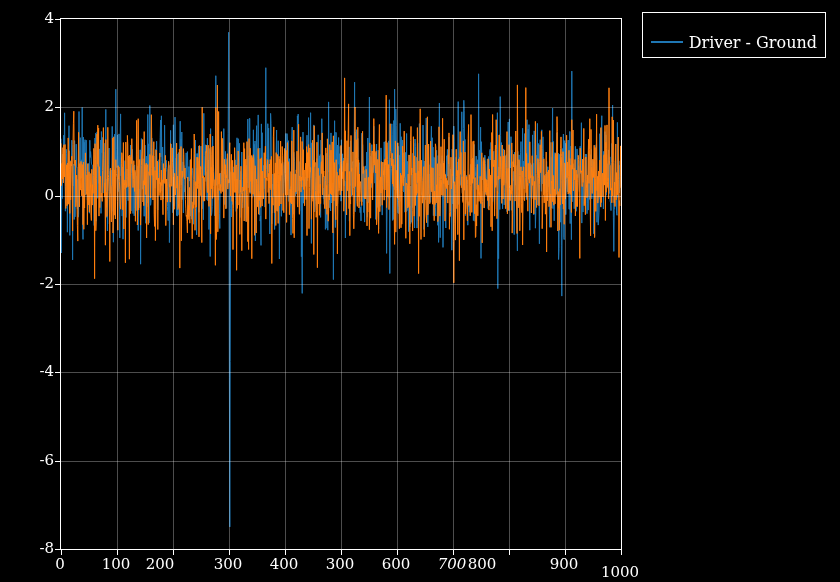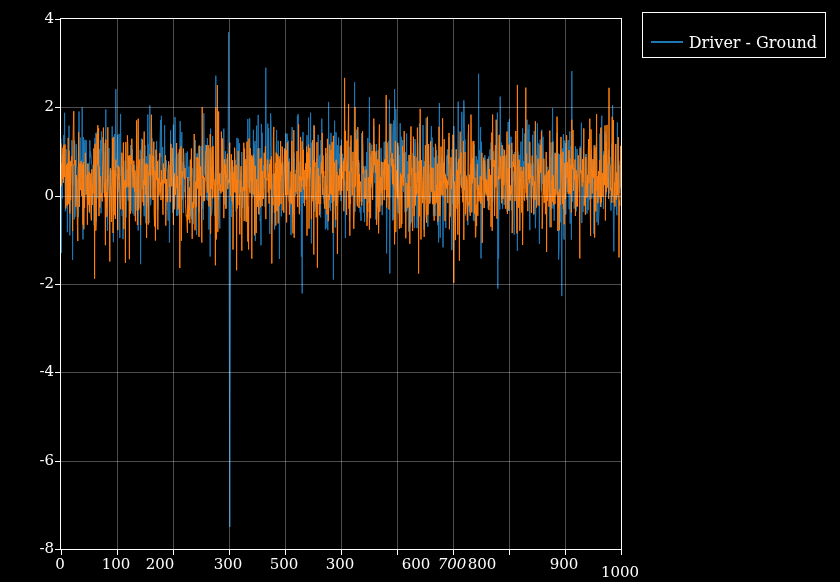--- a/index.html
+++ b/index.html
@@ -65,23 +65,23 @@
     <div class="lg-row">
       <div class="lg-sw" style="border-color:#1f77b4"></div>
       <div class="lg-tx">Driver - Ground</div>
     </div>
   </div>
 
 <div class="xlab" style="left: 60px;">0</div>
     <div class="xlab" style="left: 116px;">100</div>
     <div class="xlab" style="left: 160px;">200</div>
     <div class="xlab" style="left: 228px;">300</div>
-    <div class="xlab" style="left: 284px;">500</div>
+    <div class="xlab" style="left: 284px;">400</div>
     <div class="xlab" style="left: 340px;">300</div>
-    <div class="xlab" style="left: 416px;">600</div>
+    <div class="xlab" style="left: 396px;">600</div>
     <div class="xlab" style="left: 452px; font-style: italic;">700</div>
     <div class="xlab" style="left: 482px;">800</div>
     <div class="xlab" style="left: 564px;">900</div>
     <div class="xlab" style="left: 620px; margin-top: 8px;">1000</div>
     <div class="ylab" style="top: 548px;">-8</div>
     <div class="ylab" style="top: 459.667px;">-6</div>
     <div class="ylab" style="top: 371.333px;">-4</div>
     <div class="ylab" style="top: 283px;">-2</div>
     <div class="ylab" style="top: 194.667px;">0</div>
     <div class="ylab" style="top: 106.333px;">2</div>

